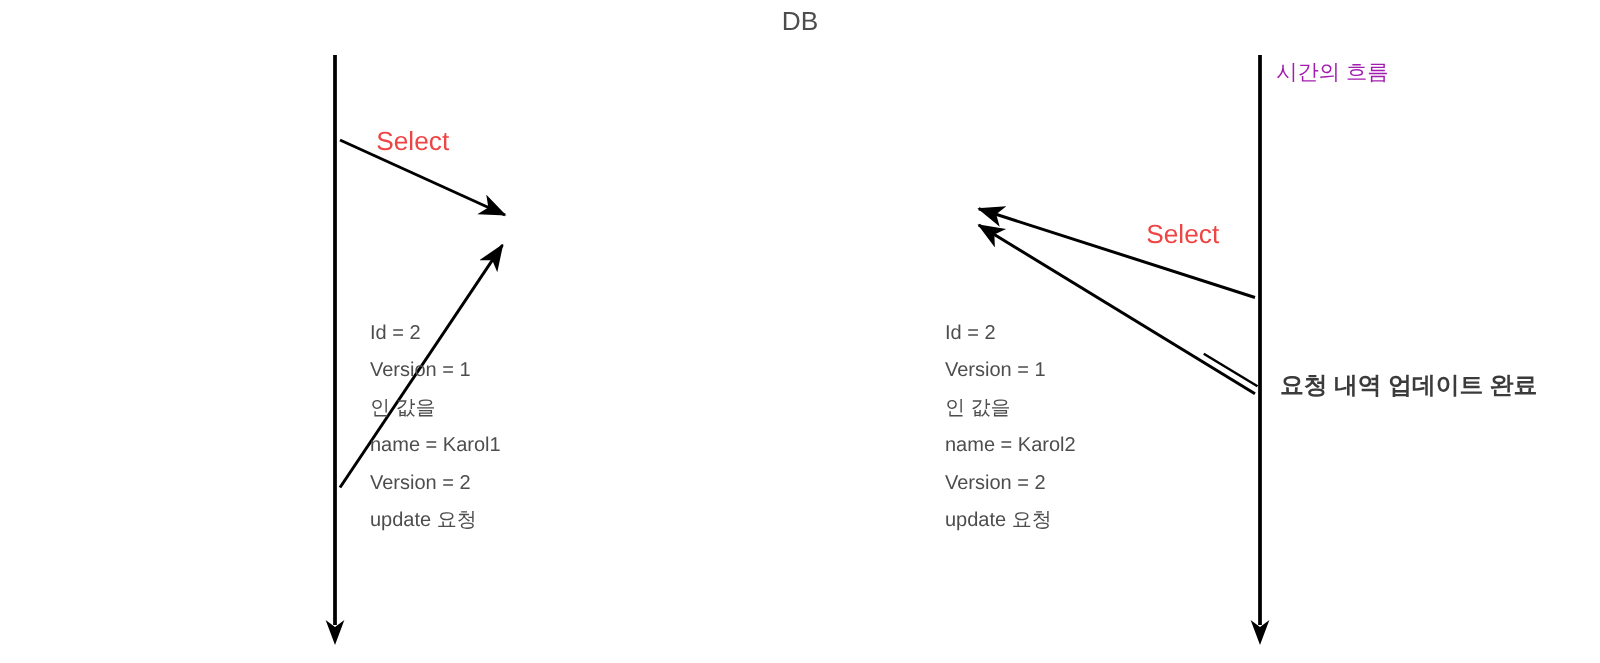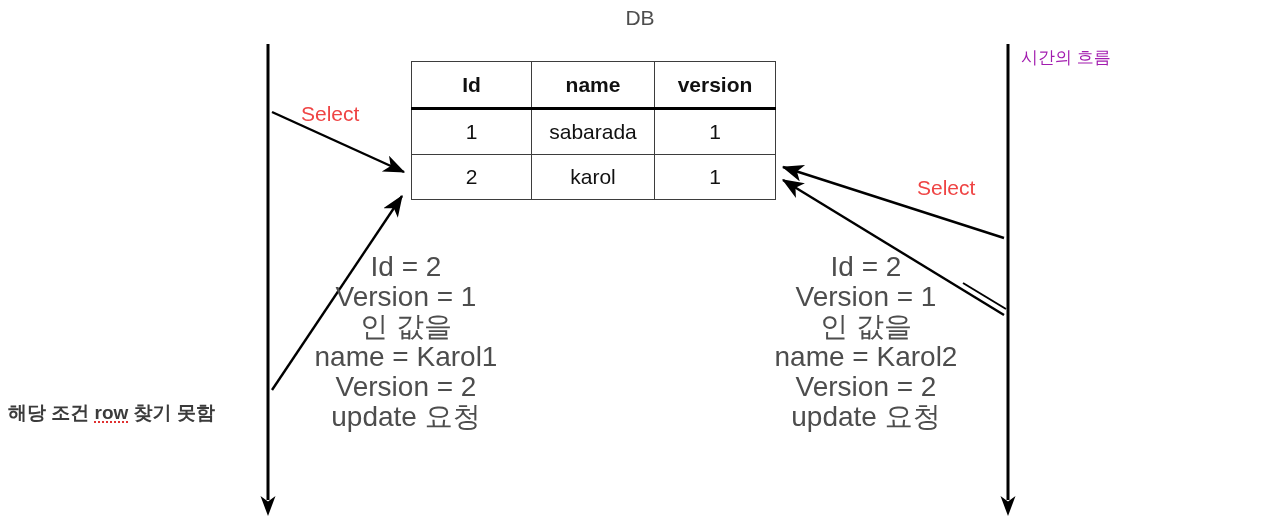--- a/index.html
+++ b/index.html
@@ -109,23 +109,23 @@
     text-decoration: underline;
     text-decoration-color: #e03131;
     text-decoration-style: dotted;
     text-decoration-thickness: 2px;
     text-underline-offset: 2px;
   }
 
   
   .note {
     position: absolute;
-    font-size: 28px;
+    font-size: 16px;
     color: #4d4d4d;
-    text-align: center;
+    text-align: left;
     line-height: 30px;
   }
   #note-left {
     left: 296px;
     top: 252px;
     width: 220px;
   }
   #note-right {
     left: 756px;
     top: 252px;
@@ -163,55 +163,29 @@
 
     <line x1="1004" y1="238" x2="783" y2="167" stroke="#000000" stroke-width="2.4" marker-end="url(#ah)"></line>
 
     <line x1="1004" y1="315" x2="783" y2="180" stroke="#000000" stroke-width="2.4" marker-end="url(#ah)"></line>
 
     <line x1="963" y1="283" x2="1006" y2="309" stroke="#000000" stroke-width="2"></line>
   </svg>
 
   <div class="txt center" id="db-title">DB</div>
 
-  <table id="db-table">
-    <colgroup>
-      <col class="c-id">
-        <col class="c-name">
-        <col class="c-version">
-    </colgroup>
-    <thead>
-      <tr>
-        <th>Id</th>
-        <th>name</th>
-        <th>version</th>
-      </tr>
-    </thead>
-    <tbody>
-      <tr>
-        <td>1</td>
-        <td>sabarada</td>
-        <td>1</td>
-      </tr>
-      <tr>
-        <td>2</td>
-        <td>karol</td>
-        <td>1</td>
-      </tr>
-    </tbody>
-  </table>
 
   <div class="txt" id="label-select-left">Select</div>
 
   <div class="txt" id="label-select-right">Select</div>
 
   <div class="txt" id="label-time-flow">시간의 흐름</div>
 
+  <div class="txt" id="label-update-done">요청 내역 업데이트 완료</div>
 
-  <div class="txt" id="label-not-found"><span>해당 조건 </span><span class="misspelled">row</span><span> 찾기 못함</span></div>
 
   <div class="note" id="note-left" style="white-space: pre-line;">Id = 2
 Version = 1
 인 값을
 name = Karol1
 Version = 2
 update 요청</div>
 
   <div class="note" id="note-right" style="white-space: pre-line;">Id = 2
 Version = 1

